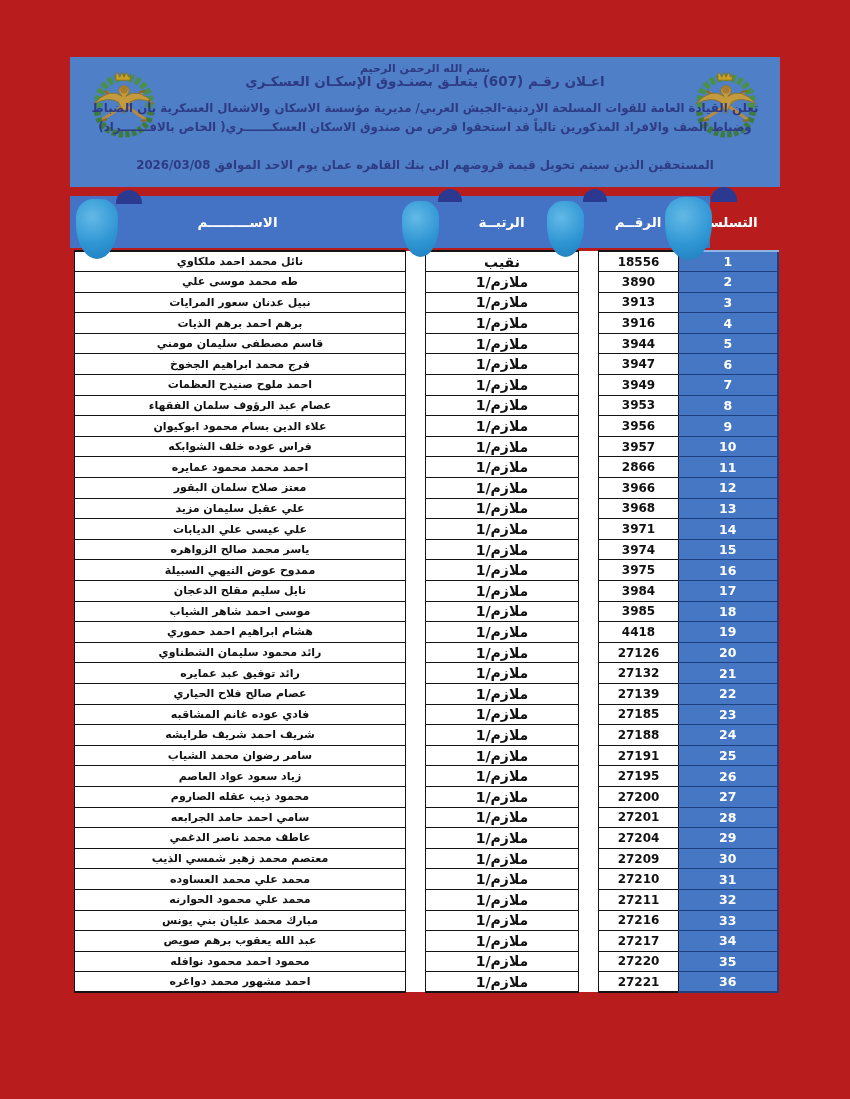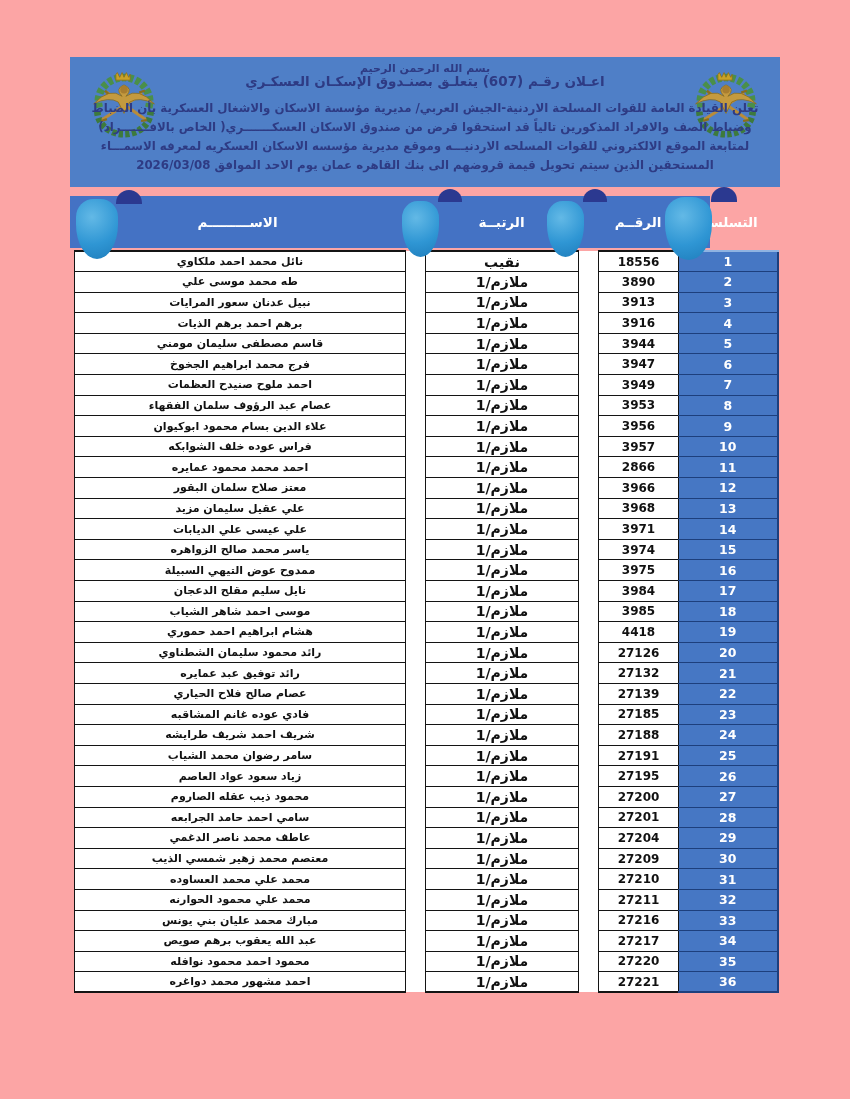--- a/index.html
+++ b/index.html
@@ -1,17 +1,17 @@
 <!DOCTYPE html>
 <html lang="ar" dir="rtl"><head>
 <meta charset="utf-8">
 <style>
   * { margin:0; padding:0; box-sizing:border-box; }
   body { background:#ffffff; font-family:"DejaVu Sans", sans-serif; }
-  .page { position:relative; width:850px; height:1099px; background:#fca5a5; overflow:hidden; margin:0 auto; direction:rtl; }
+  .page { position:relative; width:850px; height:1099px; background:#b91c1c; overflow:hidden; margin:0 auto; direction:rtl; }
 
   
   .panel { position:absolute; left:70px; top:57px; width:710px; height:130px; background:#4f7fc7; }
   .panel-line { position:absolute; left:0; width:100%; text-align:center; color:#2e3b84; font-weight:700; direction:rtl; letter-spacing:0; }
   .l1 { top:5px;  font-size:11px; }
   .l2 { top:16px; font-size:13.5px; }
   .l3 { top:44px; font-size:11.8px; }
   .l4 { top:63px; font-size:11.8px; }
   .l5 { top:82px; font-size:11.8px; }
   .l6 { top:101px; font-size:11.8px; }
@@ -80,21 +80,20 @@
       <path d="M18,58 L58,32 M22,30 L62,58" stroke="#b98c3a" stroke-width="3.2" stroke-linecap="round"></path>
       <path d="M16,60 l6,-2 M56,30 l6,-2 M20,28 l4,4 M58,60 l6,-1" stroke="#8a6d1c" stroke-width="2.4"></path>
       <path d="M8,42 Q25,24 38,34 Q30,26 40,22 Q50,26 42,34 Q55,24 72,42 Q56,34 46,40 L40,52 L34,40 Q24,34 8,42 Z" fill="#c49a3f" stroke="#8a6d1c" stroke-width="0.8"></path>
       <circle cx="40" cy="27" r="4" fill="#a87d2f"></circle>
     </svg>
 
     <div class="panel-line l1">بسم الله الرحمن الرحيم</div>
     <div class="panel-line l2">اعـلان رقـم (607) يتعلـق بصنـدوق الإسكـان العسكـري</div>
     <div class="panel-line l4">وضباط الصف والافراد المذكورين تالياً قد استحقوا قرض من صندوق الاسكان العسكـــــــري( الخاص بالافـــــــراد)</div>
     <div class="panel-line l3">تعلن القيادة العامة للقوات المسلحة الاردنية-الجيش العربي/ مديرية مؤسسة الاسكان والاشغال العسكرية بأن الضباط</div>
-    <div class="panel-line l5">لمتابعة الموقع الالكتروني للقوات  المسلحه الاردنيـــه وموقع مديرية مؤسسه الاسكان العسكريه لمعرفه الاسمـــاء</div>
     <div class="panel-line l6">المستحقين الذين سيتم تحويل قيمة قروضهم الى بنك القاهره عمان يوم الاحد الموافق 2026/03/08</div>
   </div>
 
   <div class="band">
     <div class="band-label h-name">الاســـــــــم</div>
     <div class="band-label h-rank">الرتبــة</div>
     <div class="band-label h-number">الرقــم</div>
     <div class="band-label h-serial">التسلسل</div>
   </div>
 

